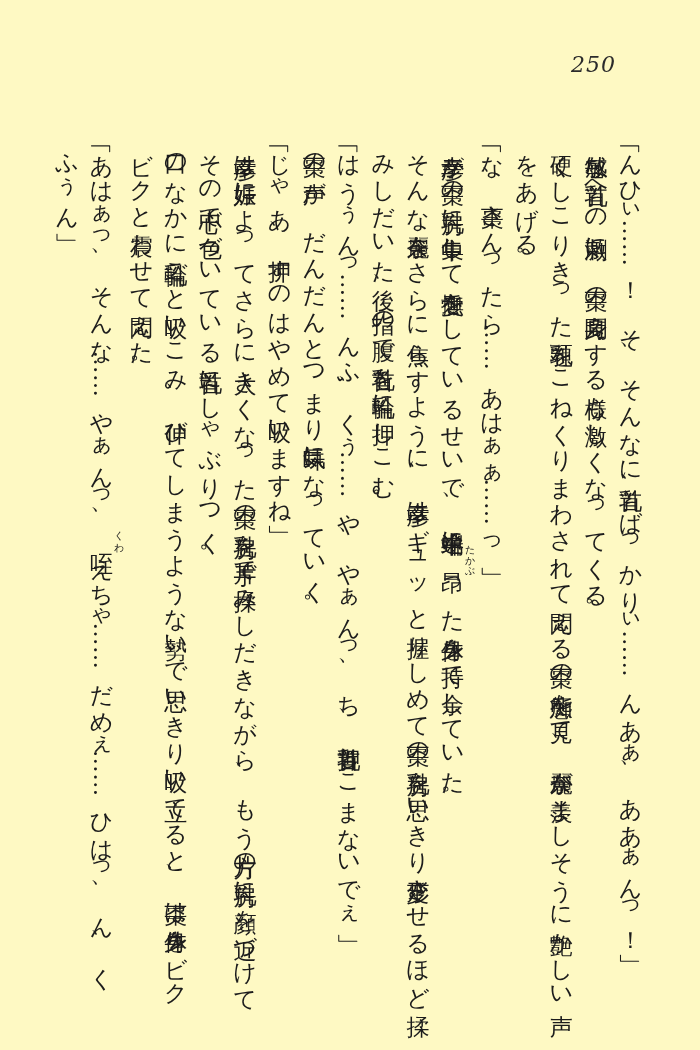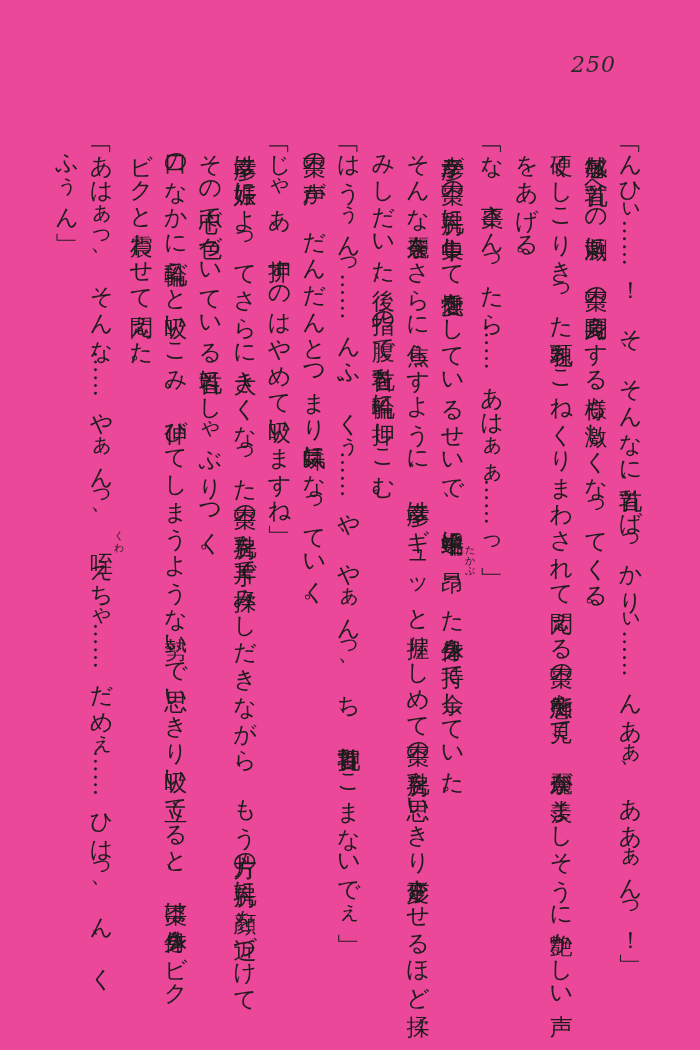--- a/index.html
+++ b/index.html
@@ -5,21 +5,21 @@
   html, body {
     margin: 0;
     padding: 0;
     background: #f4f4f2;
   }
   .page {
     position: relative;
     width: 700px;
     height: 1050px;
     margin: 0 auto;
-    background: #ec4899;
+    background: #fef9c3;
     overflow: hidden;
     font-family: "DejaVu Serif", "Liberation Serif", serif;
   }
   .page-number {
     position: absolute;
     top: 52px;
     right: 84px;
     font-size: 22px;
     font-style: italic;
     letter-spacing: 1px;

